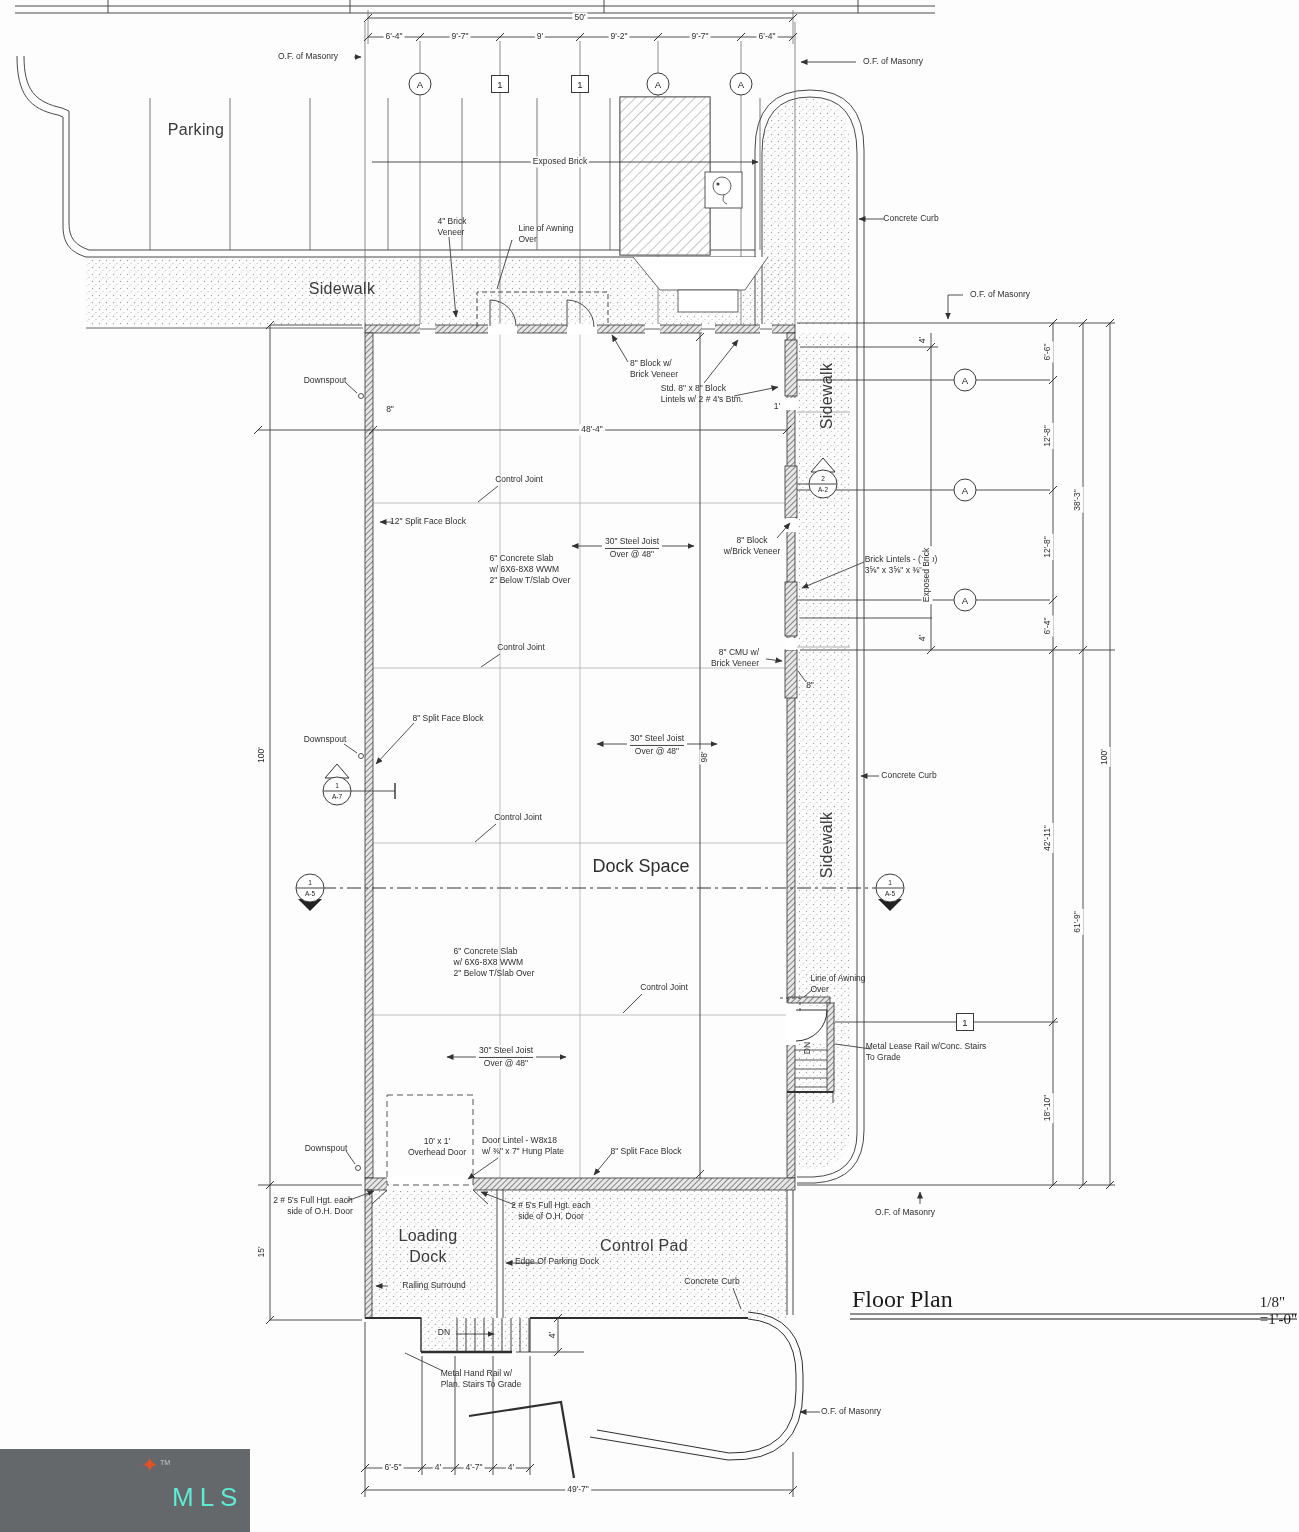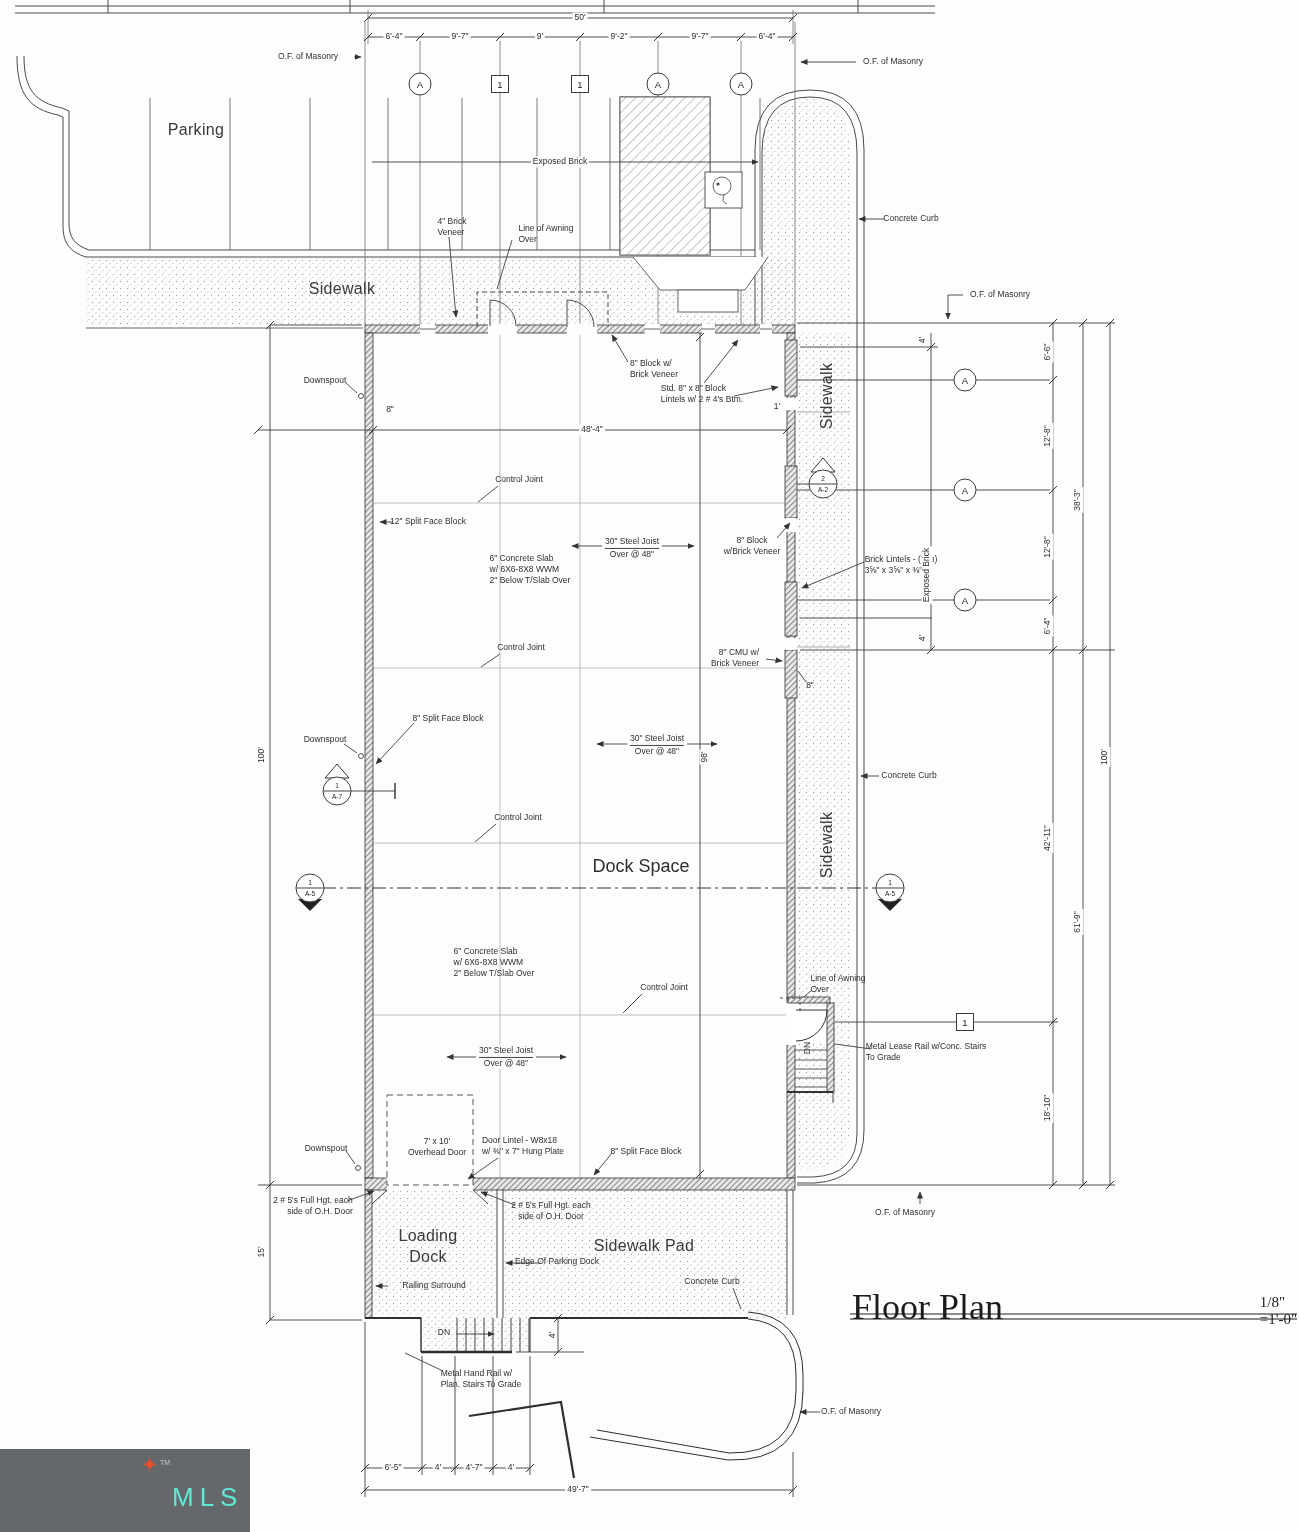--- a/index.html
+++ b/index.html
@@ -350,21 +350,21 @@
   </g>
 </svg>
 
 <div class="lbl area" style="left:196px;top:130px">Parking</div>
 <div class="lbl area" style="left:342px;top:289px">Sidewalk</div>
 <div class="lbl area rot" style="left:827px;top:396px">Sidewalk</div>
 <div class="lbl area rot" style="left:827px;top:845px">Sidewalk</div>
 <div class="lbl big" style="left:641px;top:867px">Dock Space</div>
 <div class="lbl area" style="left:428px;top:1247px">Loading
 Dock</div>
-<div class="lbl area" style="left:644px;top:1246px">Sidewalk Pad</div>
+<div class="lbl area" style="left:644px;top:1246px">Control Pad</div>
 
 <div class="lbl bx" style="left:580px;top:18px">50'</div>
 <div class="lbl bx" style="left:394px;top:37px">6'-4"</div>
 <div class="lbl bx" style="left:460px;top:37px">9'-7"</div>
 <div class="lbl bx" style="left:540px;top:37px">9'</div>
 <div class="lbl bx" style="left:619px;top:37px">9'-2"</div>
 <div class="lbl bx" style="left:700px;top:37px">9'-7"</div>
 <div class="lbl bx" style="left:767px;top:37px">6'-4"</div>
 
 <div class="mkc" style="left:420px;top:84px">
@@ -485,21 +485,21 @@
 <div class="lbl rot bx" style="left:1048px;top:436px">12'-8"</div>
 <div class="lbl rot bx" style="left:1048px;top:547px">12'-8"</div>
 <div class="lbl rot bx" style="left:1048px;top:626px">6'-4"</div>
 <div class="lbl rot bx" style="left:1078px;top:500px">38'-3"</div>
 <div class="lbl rot bx" style="left:1048px;top:838px">42'-11"</div>
 <div class="lbl rot bx" style="left:1048px;top:1108px">18'-10"</div>
 <div class="lbl rot bx" style="left:1078px;top:922px">61'-9"</div>
 <div class="lbl rot bx" style="left:1105px;top:757px">100'</div>
 
 <div class="lbl rt" style="left:326px;top:1149px">Downspout</div>
-<div class="lbl" style="left:437px;top:1147px">7' x 10'
+<div class="lbl" style="left:437px;top:1147px">10' x 1'
 Overhead Door</div>
 <div class="lbl lt" style="left:523px;top:1146px">Door Lintel - W8x18
 w/ ⅜" x 7" Hung Plate</div>
 <div class="lbl lt" style="left:646px;top:1152px">8" Split Face Block</div>
 <div class="lbl rt" style="left:313px;top:1206px">2 # 5's Full Hgt. each
 side of O.H. Door</div>
 <div class="lbl" style="left:551px;top:1211px">2 # 5's Full Hgt. each
 side of O.H. Door</div>
 <div class="lbl lt" style="left:557px;top:1262px">Edge Of Parking Dock</div>
 <div class="lbl lt" style="left:434px;top:1286px">Railing Surround</div>
@@ -508,21 +508,21 @@
 <div class="lbl rot" style="left:553px;top:1335px">4'</div>
 <div class="lbl lt" style="left:481px;top:1379px">Metal Hand Rail w/
 Plan. Stairs To Grade</div>
 
 <div class="lbl bx" style="left:393px;top:1468px">6'-5"</div>
 <div class="lbl bx" style="left:438px;top:1468px">4'</div>
 <div class="lbl bx" style="left:474px;top:1468px">4'-7"</div>
 <div class="lbl bx" style="left:511px;top:1468px">4'</div>
 <div class="lbl bx" style="left:578px;top:1490px">49'-7"</div>
 
-<div class="title" style="left:852px;top:1286px;font-size:36px;">Floor Plan</div>
+<div class="title" style="left:852px;top:1286px;font-size:24px;">Floor Plan</div>
 <div class="title" style="left:1297px;top:1294px;font-size:15px;transform:translateX(-100%);">1/8" =1'-0"</div>
 
 <div class="logo">
   <span class="star">✦</span>
   <span class="tm">TM</span>
   <span class="mls">MLS</span>
 </div>
 
 </div>
 

